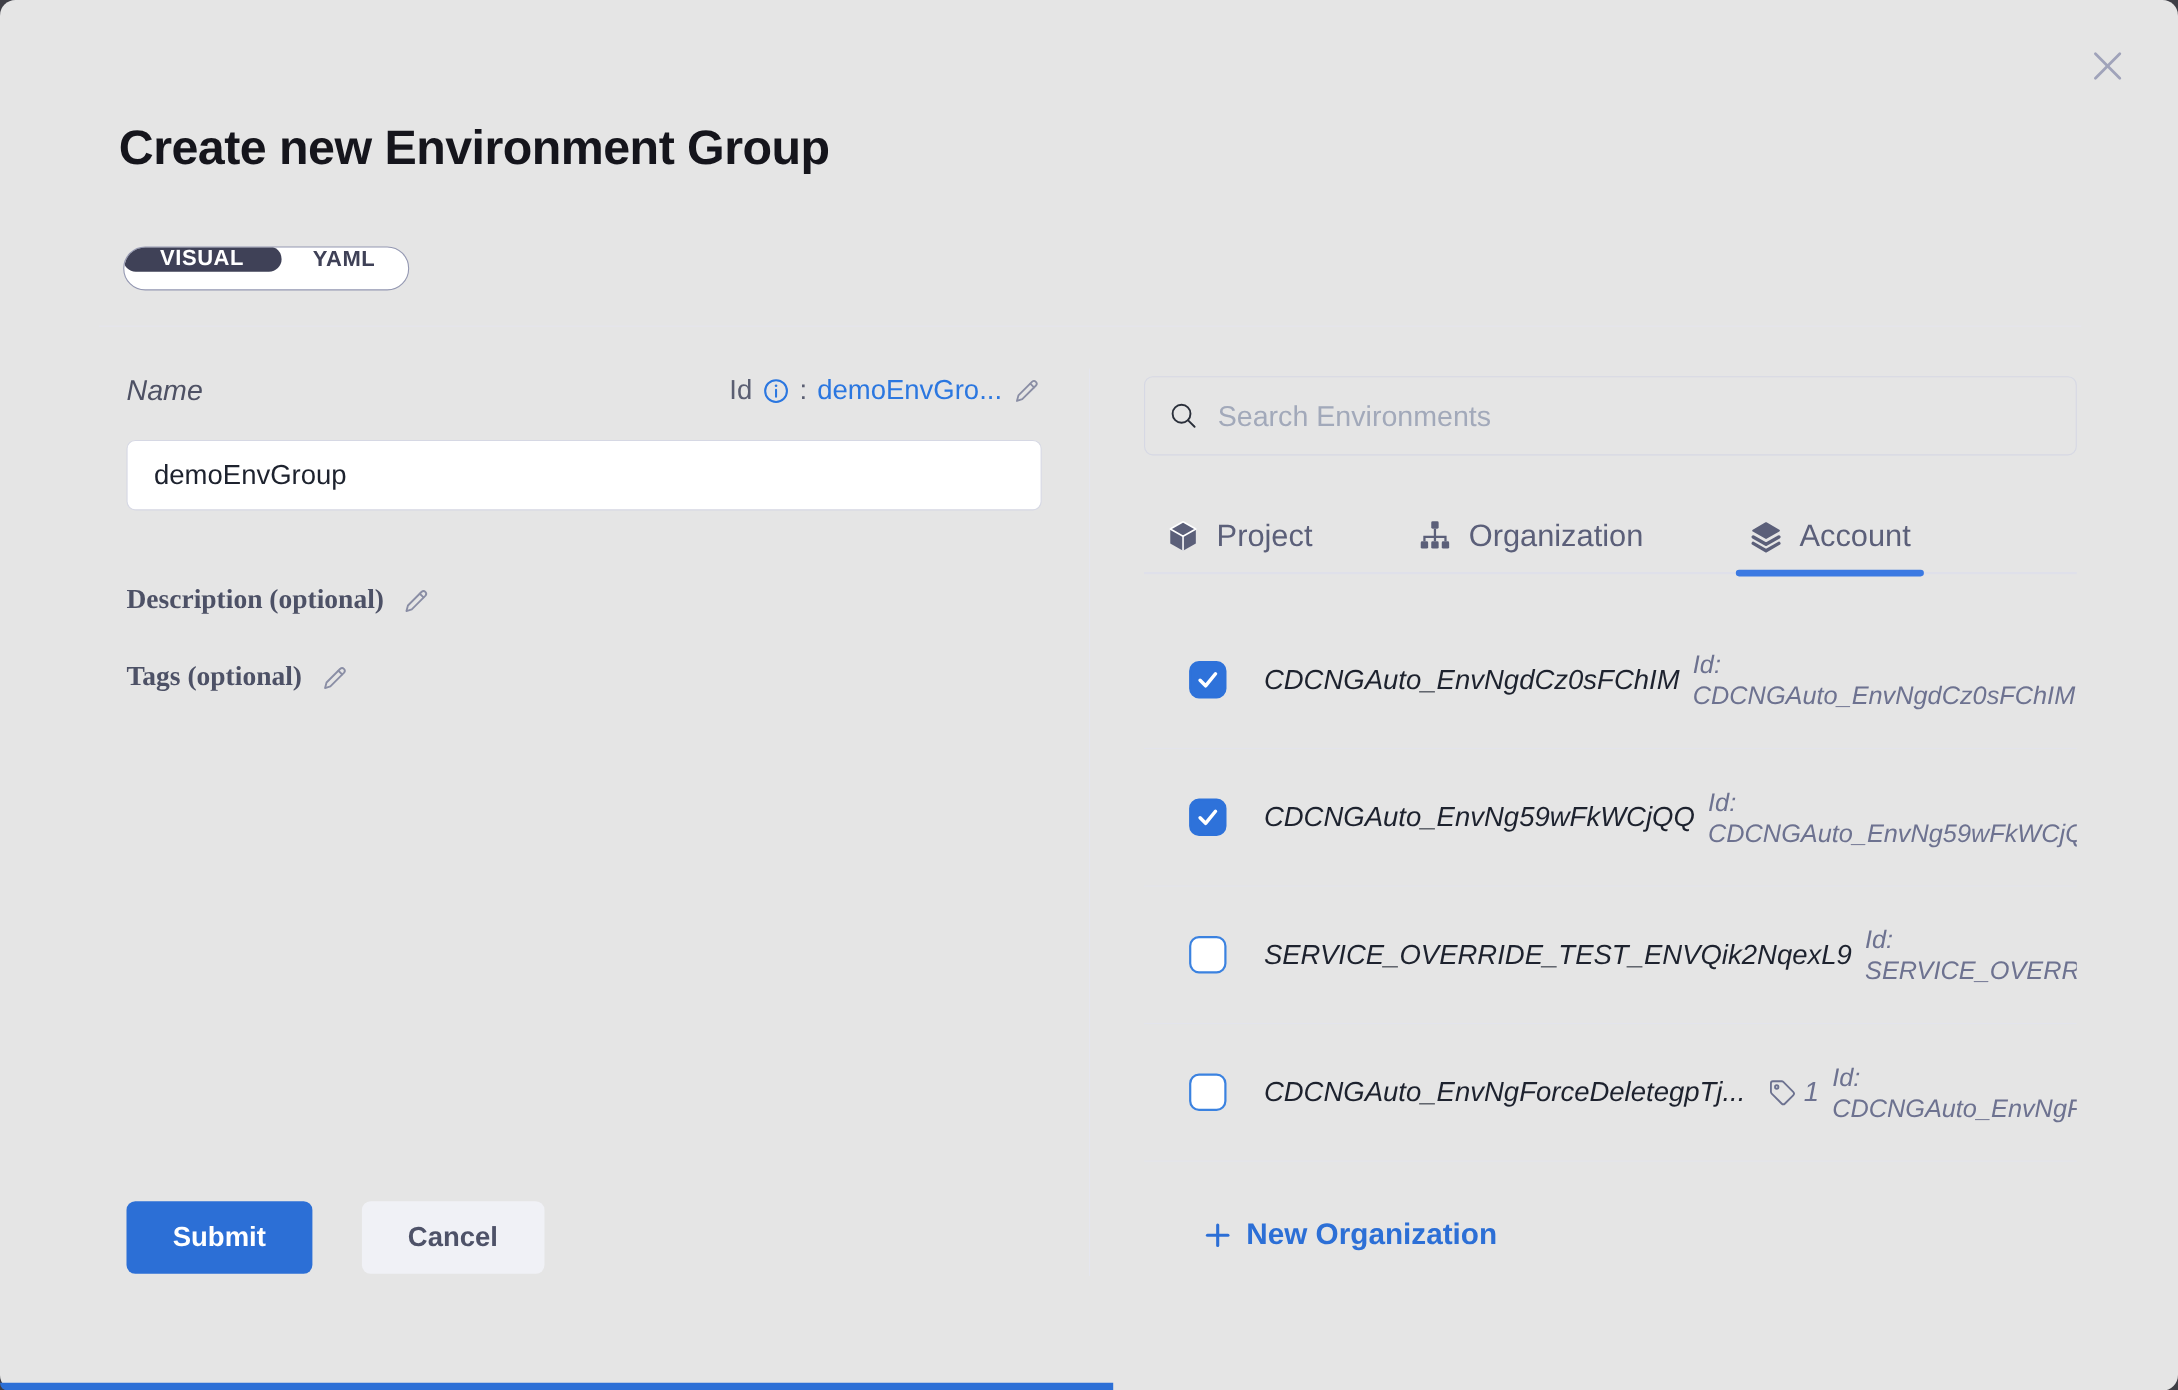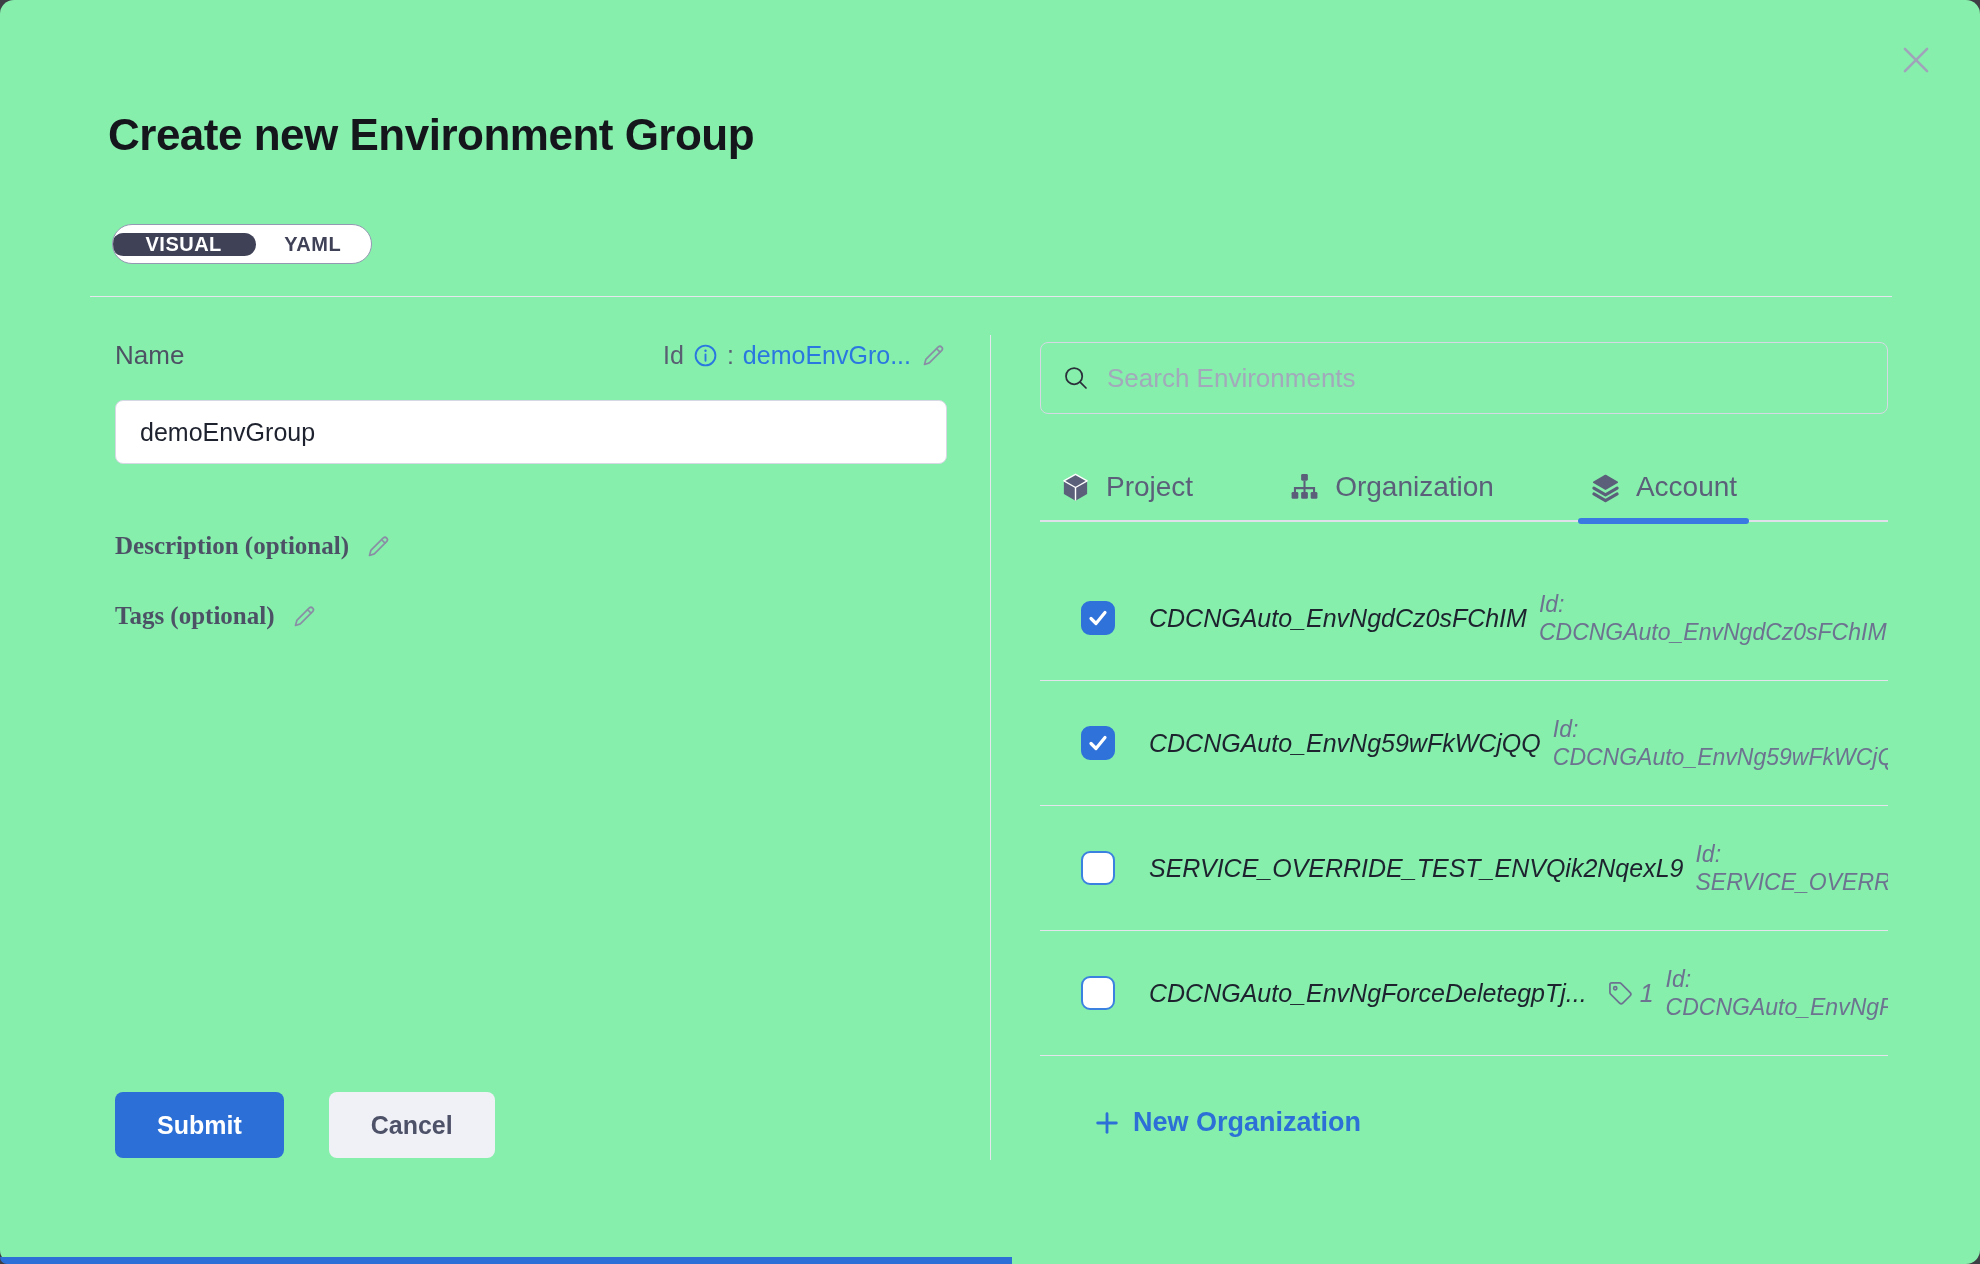--- a/index.html
+++ b/index.html
@@ -7,21 +7,21 @@
   #screen {
     position: relative;
     width: 1980px;
     height: 1264px;
     background: #3e3e45;
     overflow: hidden;
   }
   .modal {
     position: absolute;
     inset: 0;
-    background: #86efac;
+    background: #e5e5e5;
     border-radius: 14px;
     padding-left: 16px;
   }
   
   .close-btn {
     position: absolute;
     top: 38px; right: 42px;
     width: 44px; height: 44px;
     display: flex; align-items: center; justify-content: center;
     cursor: pointer; background: none; border: none;
@@ -33,21 +33,21 @@
     font-weight: 700;
     color: #15151c;
     letter-spacing: -0.5px;
   }
   
   .mode-toggle {
     position: absolute;
     left: 112px; top: 224px;
     height: 40px;
     display: inline-flex;
-    align-items: center;
+    align-items: flex-start;
     border: 1.5px solid #9498b2;
     border-radius: 999px;
     background: #ffffff;
     overflow: hidden;
   }
   .mode-seg {
     display: flex; align-items: center; justify-content: center;
     padding: 0 30px;
     font-size: 20px;
     font-weight: 700;
@@ -72,21 +72,21 @@
     left: 990px; top: 335px;
     width: 1px; height: 825px;
     background: #e5e6ee;
   }
   
   .form-area { position: absolute; left: 115px; top: 340px; width: 832px; height: 700px; }
   .name-row {
     position: absolute; left: 0; top: 0; width: 100%;
     display: flex; justify-content: space-between; align-items: center;
   }
-  .name-label { font-size: 26px; color: #4e5164; }
+  .name-label { font-size: 26px; color: #4e5164; font-style: italic; }
   .id-group { display: flex; align-items: center; gap: 9px; }
   .id-label, .id-colon { font-size: 25px; color: #5a5e72; }
   .id-link { font-size: 25px; color: #2b77e0; cursor: pointer; }
   .name-input {
     position: absolute; left: 0; top: 60px;
     width: 832px; height: 64px;
     border: 1px solid #d6d8e4;
     border-radius: 8px;
     padding: 0 24px;
     font-size: 25px;

